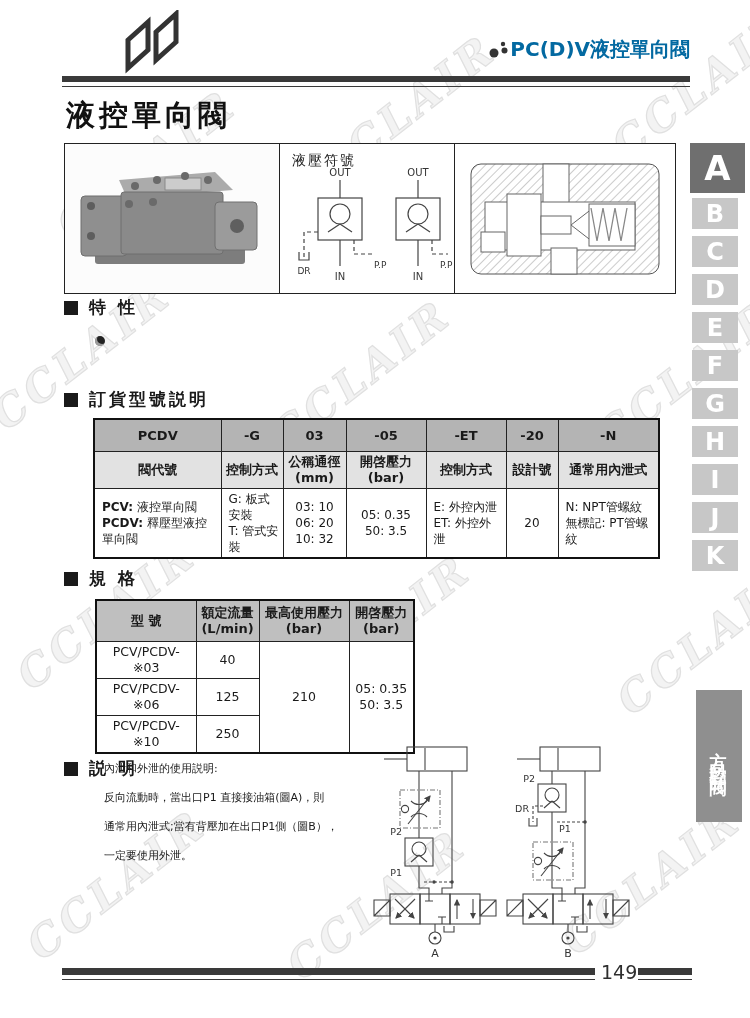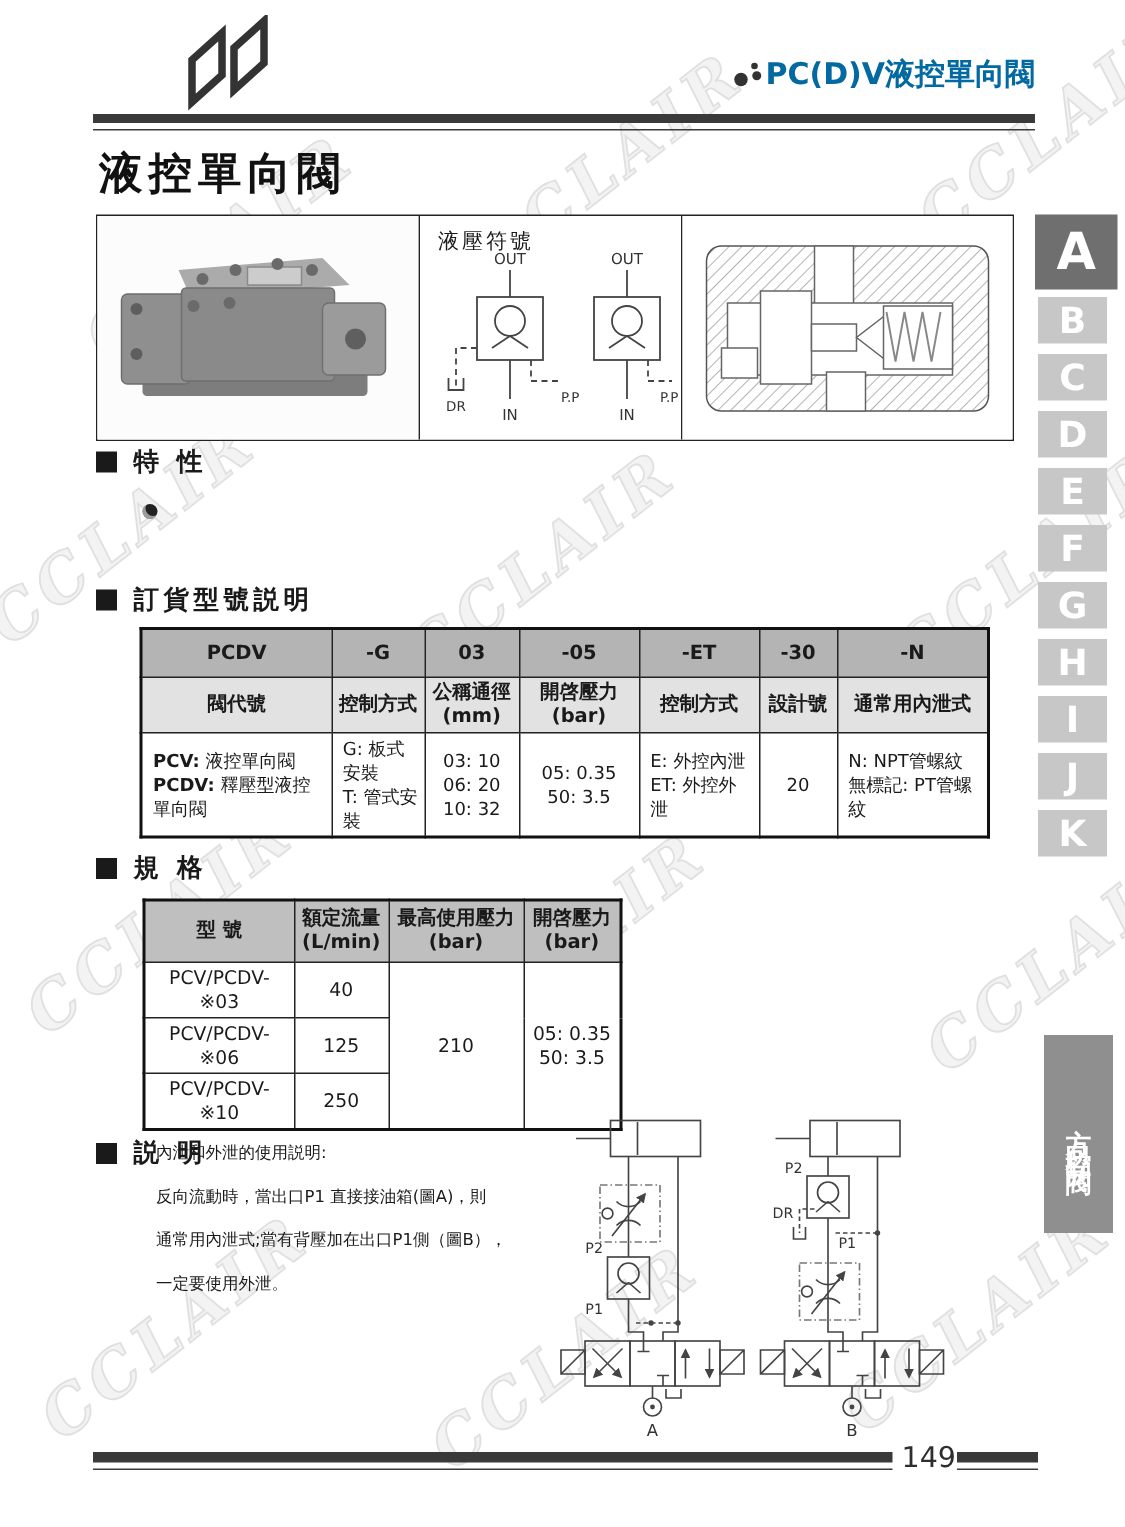--- a/index.html
+++ b/index.html
@@ -185,21 +185,21 @@
         <col style="width:52px">
         <col style="width:101px">
     </colgroup>
     <tbody>
         <tr class="hrow1">
       <td>PCDV</td>
       <td>-G</td>
       <td>03</td>
       <td>-05</td>
       <td>-ET</td>
-      <td>-30</td>
+      <td>-20</td>
       <td>-N</td>
     </tr>
     <tr class="hrow2">
       <td class="pre">閥代號</td>
       <td class="pre">控制方式</td>
       <td class="pre">公稱通徑
 (mm)</td>
       <td class="pre">開啓壓力
 (bar)</td>
       <td class="pre">控制方式</td>

